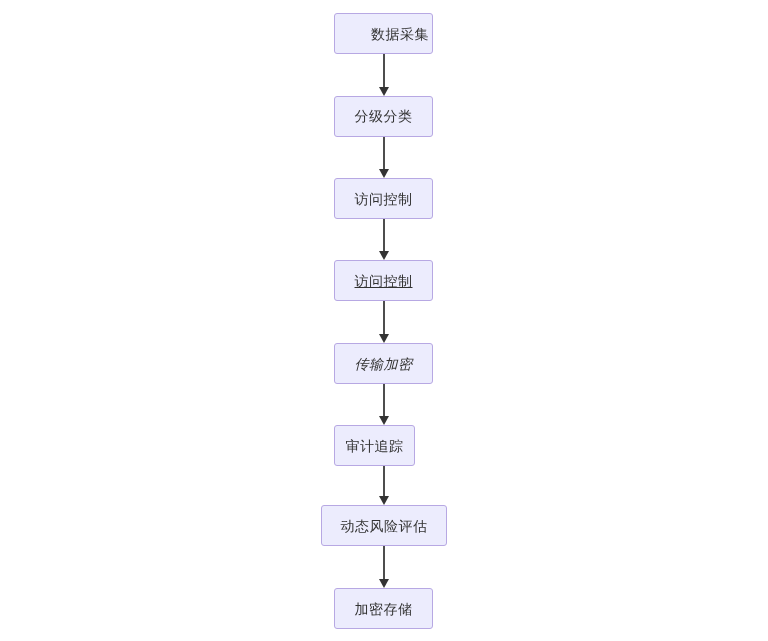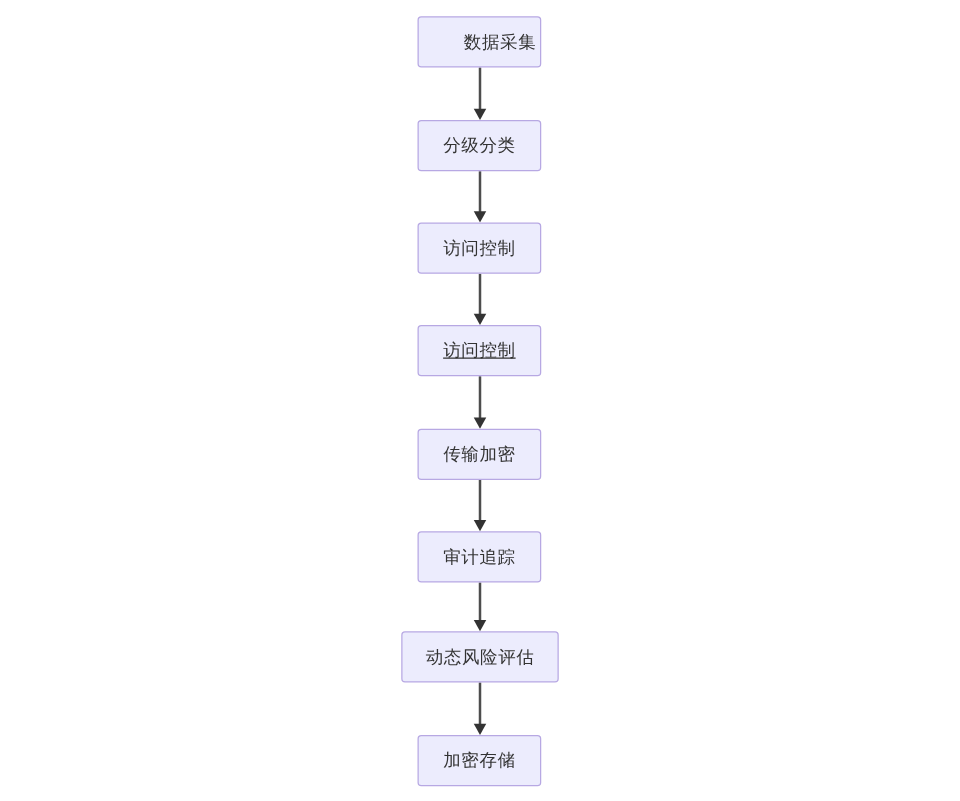--- a/index.html
+++ b/index.html
@@ -99,33 +99,33 @@
       <div class="edge-line" style="height: 31px;"></div>
       <div class="edge-head"></div>
     </div>
     <div class="flow-edge" style="left: 374px; top: 546px; width: 20px; height: 42px;">
       <div class="edge-line" style="height: 34px;"></div>
       <div class="edge-head"></div>
     </div>
     <div class="flow-node" style="left: 334px; top: 13px; width: 99px; height: 41px; padding-left: 33px;">
       <span class="flow-node-label">数据采集</span>
     </div>
-    <div class="flow-node" style="left: 334px; top: 96px; width: 99px; height: 41px;">
+    <div class="flow-node" style="left: 334px; top: 96px; width: 99px; height: 41px; font-family: Liberation Serif, serif;">
       <span class="flow-node-label">分级分类</span>
     </div>
     <div class="flow-node" style="left: 334px; top: 178px; width: 99px; height: 41px;">
       <span class="flow-node-label">访问控制</span>
     </div>
     <div class="flow-node" style="left: 334px; top: 260px; width: 99px; height: 41px; text-decoration: underline;">
       <span class="flow-node-label">访问控制</span>
     </div>
-    <div class="flow-node" style="left: 334px; top: 343px; width: 99px; height: 41px;">
+    <div class="flow-node" style="left: 334px; top: 343px; width: 99px; height: 41px; font-style: italic;">
       <span class="flow-node-label">传输加密</span>
     </div>
-    <div class="flow-node" style="left: 334px; top: 425px; width: 99px; height: 41px;">
+    <div class="flow-node" style="left: 334px; top: 425px; width: 81px; height: 41px;">
       <span class="flow-node-label">审计追踪</span>
     </div>
     <div class="flow-node" style="left: 321px; top: 505px; width: 126px; height: 41px; align-items: center;">
       <span class="flow-node-label">动态风险评估</span>
     </div>
     <div class="flow-node" style="left: 334px; top: 588px; width: 99px; height: 41px;">
       <span class="flow-node-label">加密存储</span>
     </div>
   </div>
 

